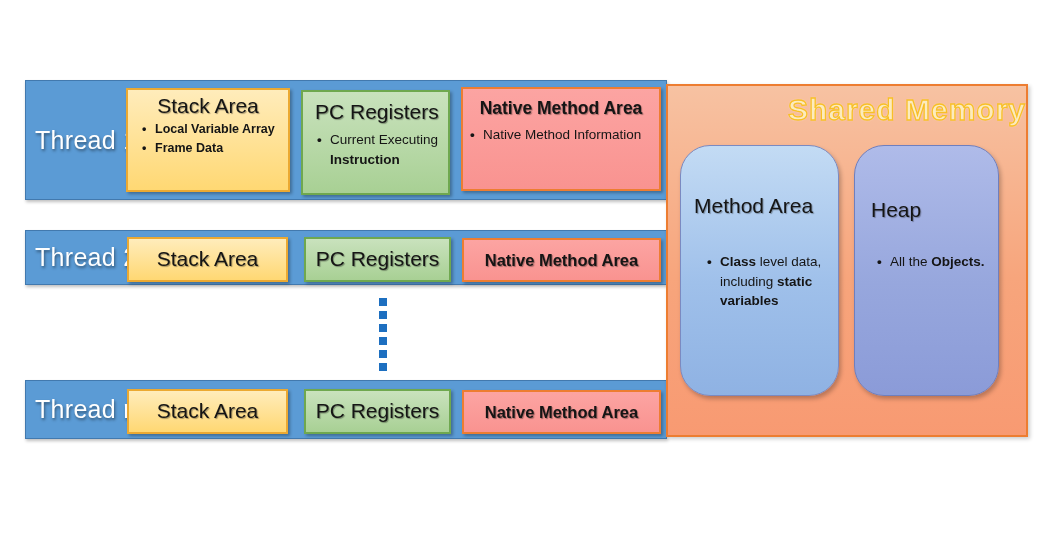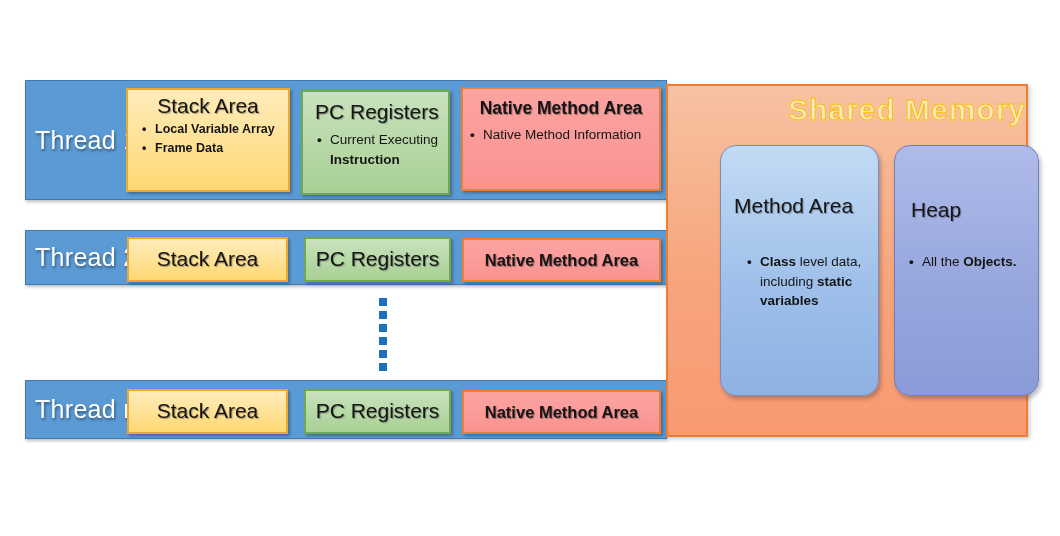--- a/index.html
+++ b/index.html
@@ -70,41 +70,40 @@
     background:linear-gradient(180deg,#F7C2A2 0%,#F7A57C 55%,#F89A72 100%);
     border:2px solid #ED7D31;box-shadow:2px 2px 4px rgba(0,0,0,.2);
   }
   .shared-title{
     position:absolute;top:7px;left:0;right:0;text-align:right;
     font-size:30px;font-weight:bold;letter-spacing:1px;
     color:#FCEBBE;-webkit-text-stroke:1.3px #F8BF27;
     text-shadow:0 0 2px rgba(255,255,255,.8);
   }
   .mem-box{
-    position:absolute;top:59px;height:249px;border-radius:16px;
+    position:absolute;top:59px;height:249px;border-radius:30px;
     box-shadow:2px 3px 4px rgba(0,0,0,.25);
-    margin-left:40px;
   }
   .method-box{
     left:12px;width:157px;
     background:linear-gradient(180deg,#C3DBF4 0%,#9FC0EA 55%,#8FB2E3 100%);
     border:1.5px solid #7B8AC1;
   }
   .heap-box{
     left:186px;width:143px;
     background:linear-gradient(180deg,#AFBBE9 0%,#97A7DD 55%,#8B9BD8 100%);
     border:1.5px solid #6F7FBE;
   }
   .mem-title{
     font-size:21px;color:#151515;text-shadow:1px 1px 1px rgba(0,0,0,.3);
   }
   .method-box .mem-title{margin:48px 0 0 13px;}
   .heap-box .mem-title{margin:52px 0 0 16px;}
   .method-box .bullets{margin-top:34px;padding-left:24px;width:140px;}
-  .heap-box .bullets{margin-top:30px;padding-left:12px;}
+  .heap-box .bullets{margin-top:30px;padding-left:20px;}
 </style>
 </head>
 <body>
 
 <div class="canvas">
 
   <div class="thread-bar bar-1">
     <div class="thread-label">Thread 1</div>
 
     <div class="box stack-box t1-stack">

